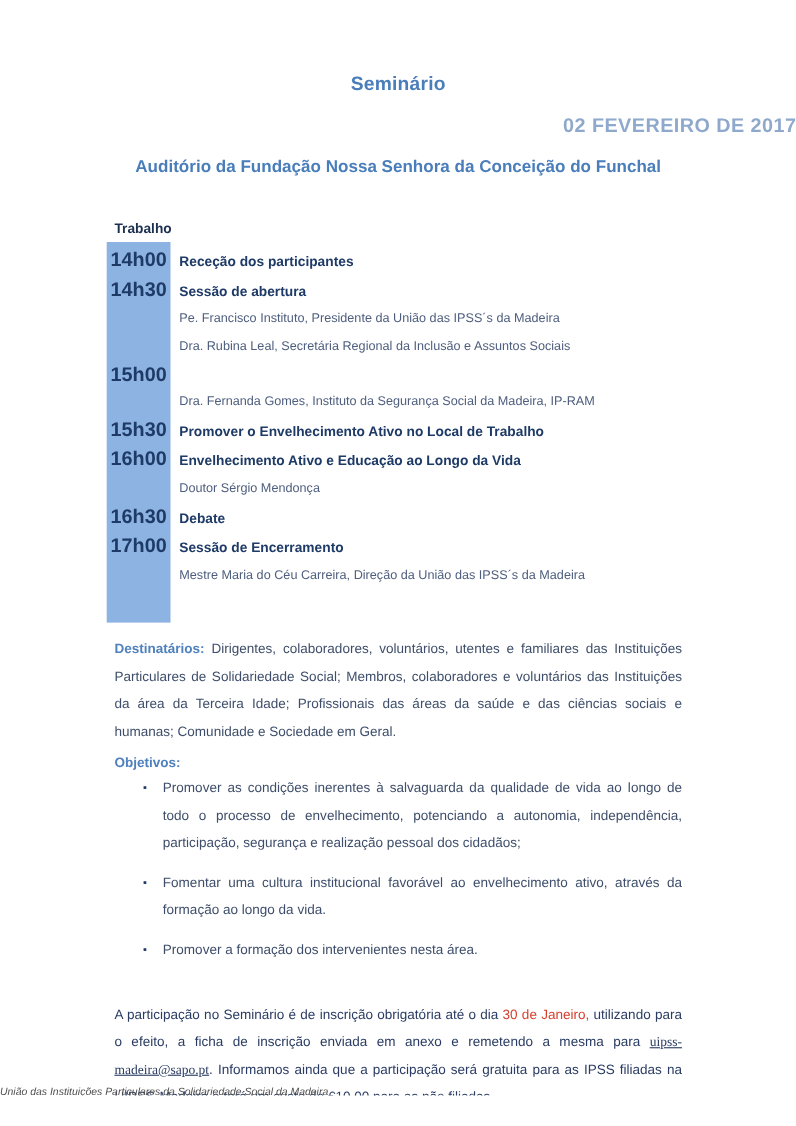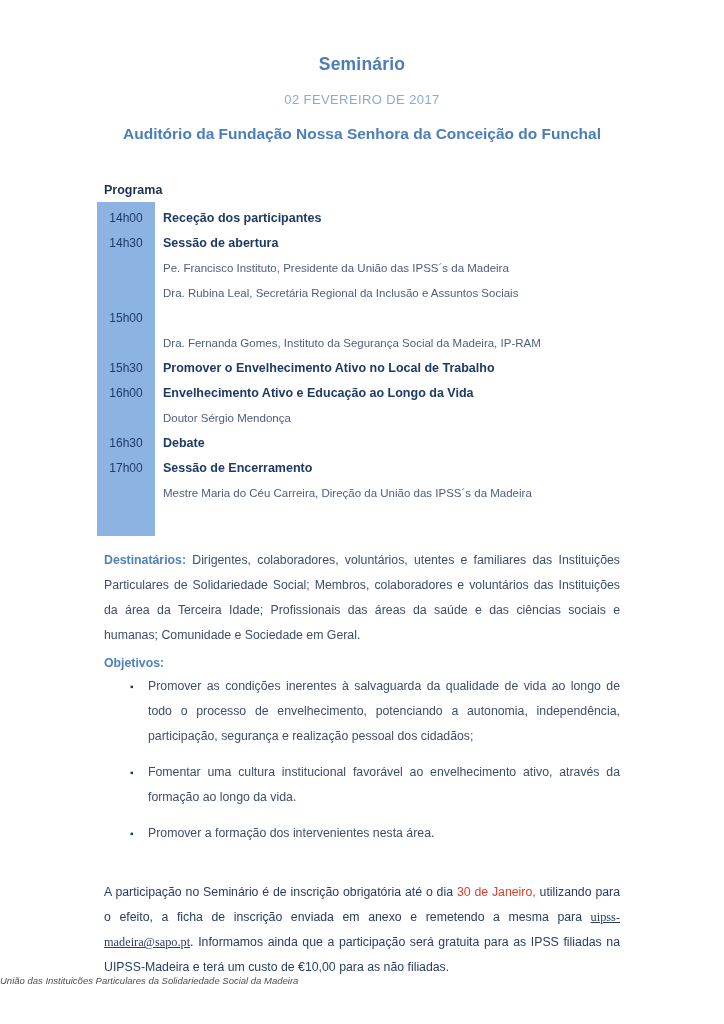--- a/index.html
+++ b/index.html
@@ -3,59 +3,59 @@
 <meta charset="utf-8">
 <style>
   * { margin: 0; padding: 0; box-sizing: border-box; }
   html, body { background: #ffffff; }
   body { font-family: "Liberation Sans", sans-serif; }
 
   .page {
     position: relative;
     width: 724px;
     height: 984px;
-    margin: 0 auto;
+    margin: 12px auto;
     background: #ffffff;
     overflow: hidden;
   }
 
   
   .doc-header { padding-top: 54px; text-align: center; }
   .doc-header .t1 {
     font-size: 17.5px; font-weight: bold; color: #4a7ebb;
     margin-bottom: 17px; letter-spacing: 0.2px;
   }
   .doc-header .t2 {
     font-size: 17.5px; font-weight: bold; color: #4a7ebb;
     margin-bottom: 16px;
   }
   .doc-header .t3 {
-    font-size: 13px; font-weight: normal; color: #8fa9cc;
-    margin-bottom: 18px; letter-spacing: 0.4px;
+    font-size: 18px; font-weight: bold; color: #8fa9cc;
+    margin-bottom: 18px; letter-spacing: 0.4px; text-align: right;
   }
   .doc-header .t4 {
     font-size: 15.5px; font-weight: bold; color: #4a7ebb;
   }
 
   
   .program { margin: 40px 104px 0 104px; }
   .program-heading {
     font-size: 12.5px; font-weight: bold; color: #1c3050;
     margin-bottom: 5px;
   }
   .program-body { position: relative; margin-left: -7px; }
   .time-strip {
     position: absolute; left: 0; top: 0; bottom: 0;
     width: 58px; background: #8db3e2;
   }
   .prog-rows { position: relative; padding-top: 4px; padding-bottom: 30px; }
   .prow { display: flex; align-items: baseline; line-height: 25px; }
   .ptime {
     flex: 0 0 58px; text-align: center;
-    font-size: 12px; font-weight: normal; color: #1e3a66;
+    font-size: 18px; font-weight: bold; color: #1e3a66;
   }
   .ptitle {
     padding-left: 8px;
     font-size: 12.5px; font-weight: bold; color: #1e3a66;
   }
   .pspeaker {
     padding-left: 8px;
     font-size: 11.5px; font-weight: normal; color: #4e5e7e;
   }
 
@@ -113,21 +113,21 @@
 
 <div class="page">
 
   <header class="doc-header">
     <div class="t1">Seminário</div>
     <div class="t3">02 FEVEREIRO DE 2017</div>
     <div class="t4">Auditório da Fundação Nossa Senhora da Conceição do Funchal</div>
   </header>
 
   <section class="program">
-    <div class="program-heading">Programa</div>
+    <div class="program-heading">Trabalho</div>
     <div class="program-body">
       <div class="time-strip"></div>
       <div class="prog-rows" id="program-rows">
           <div class="prow">
             <div class="ptime">14h00</div>
             <div class="ptitle">Receção dos participantes</div>
           </div>
           <div class="prow">
             <div class="ptime">14h30</div>
             <div class="ptitle">Sessão de abertura</div>

